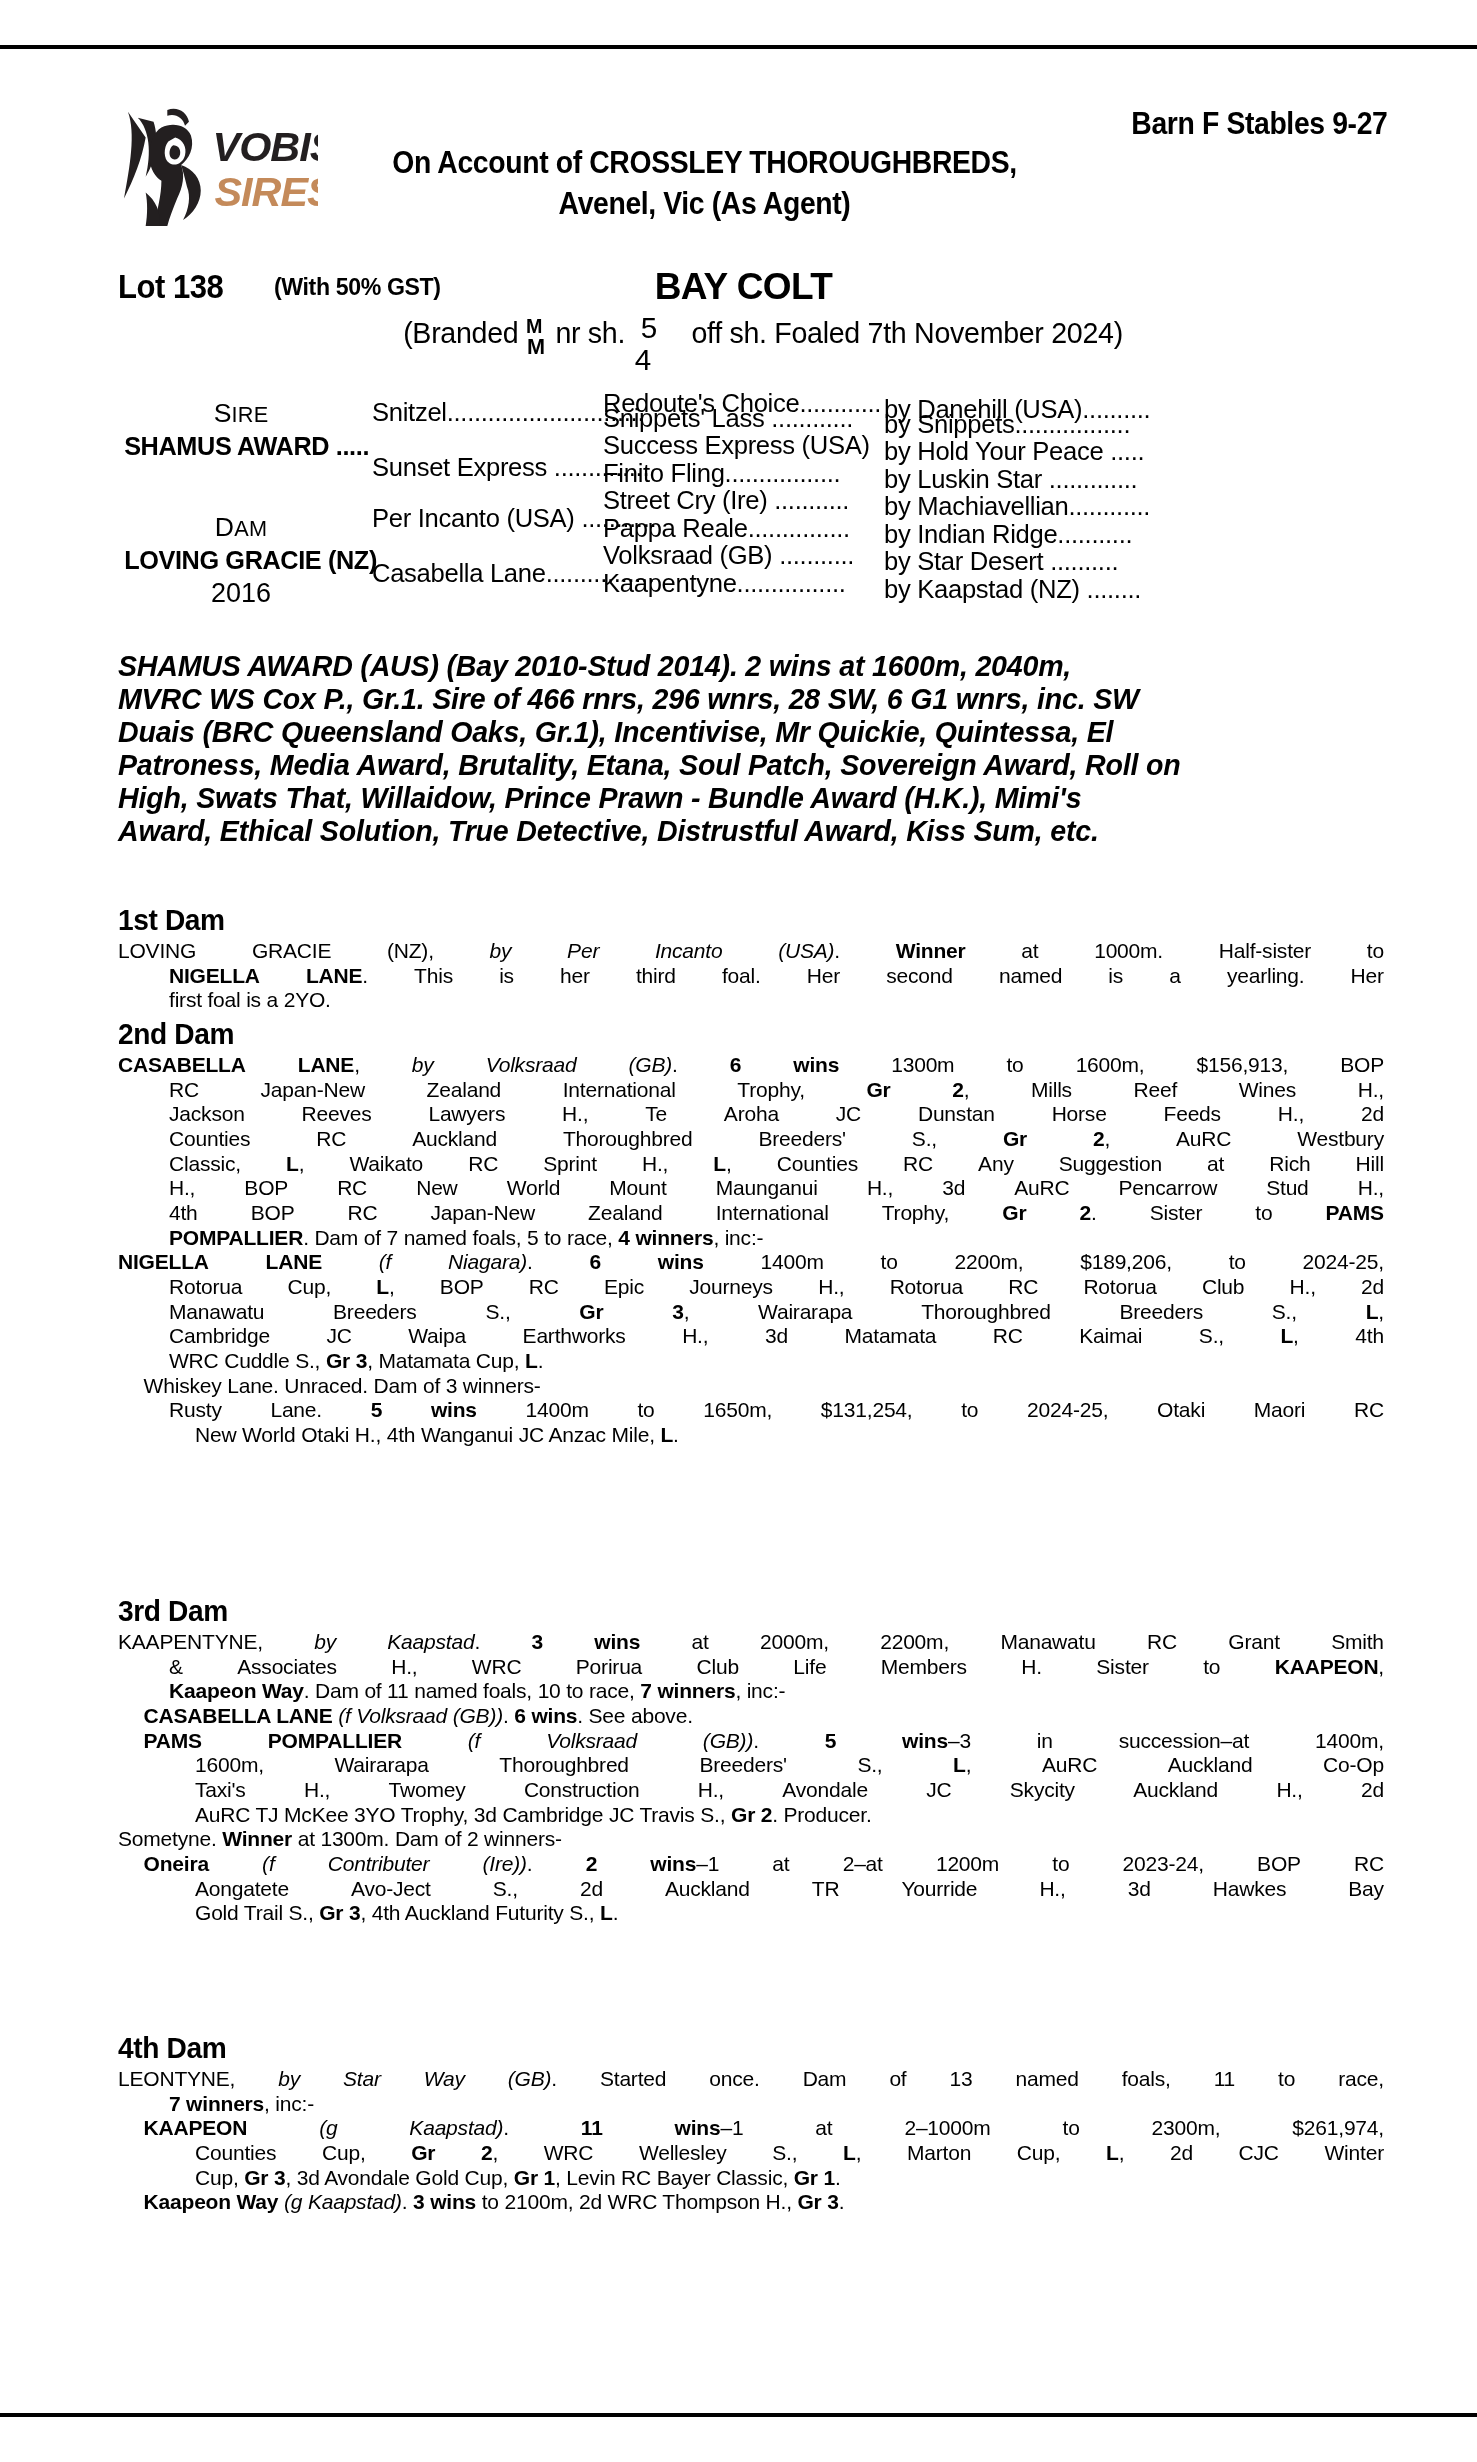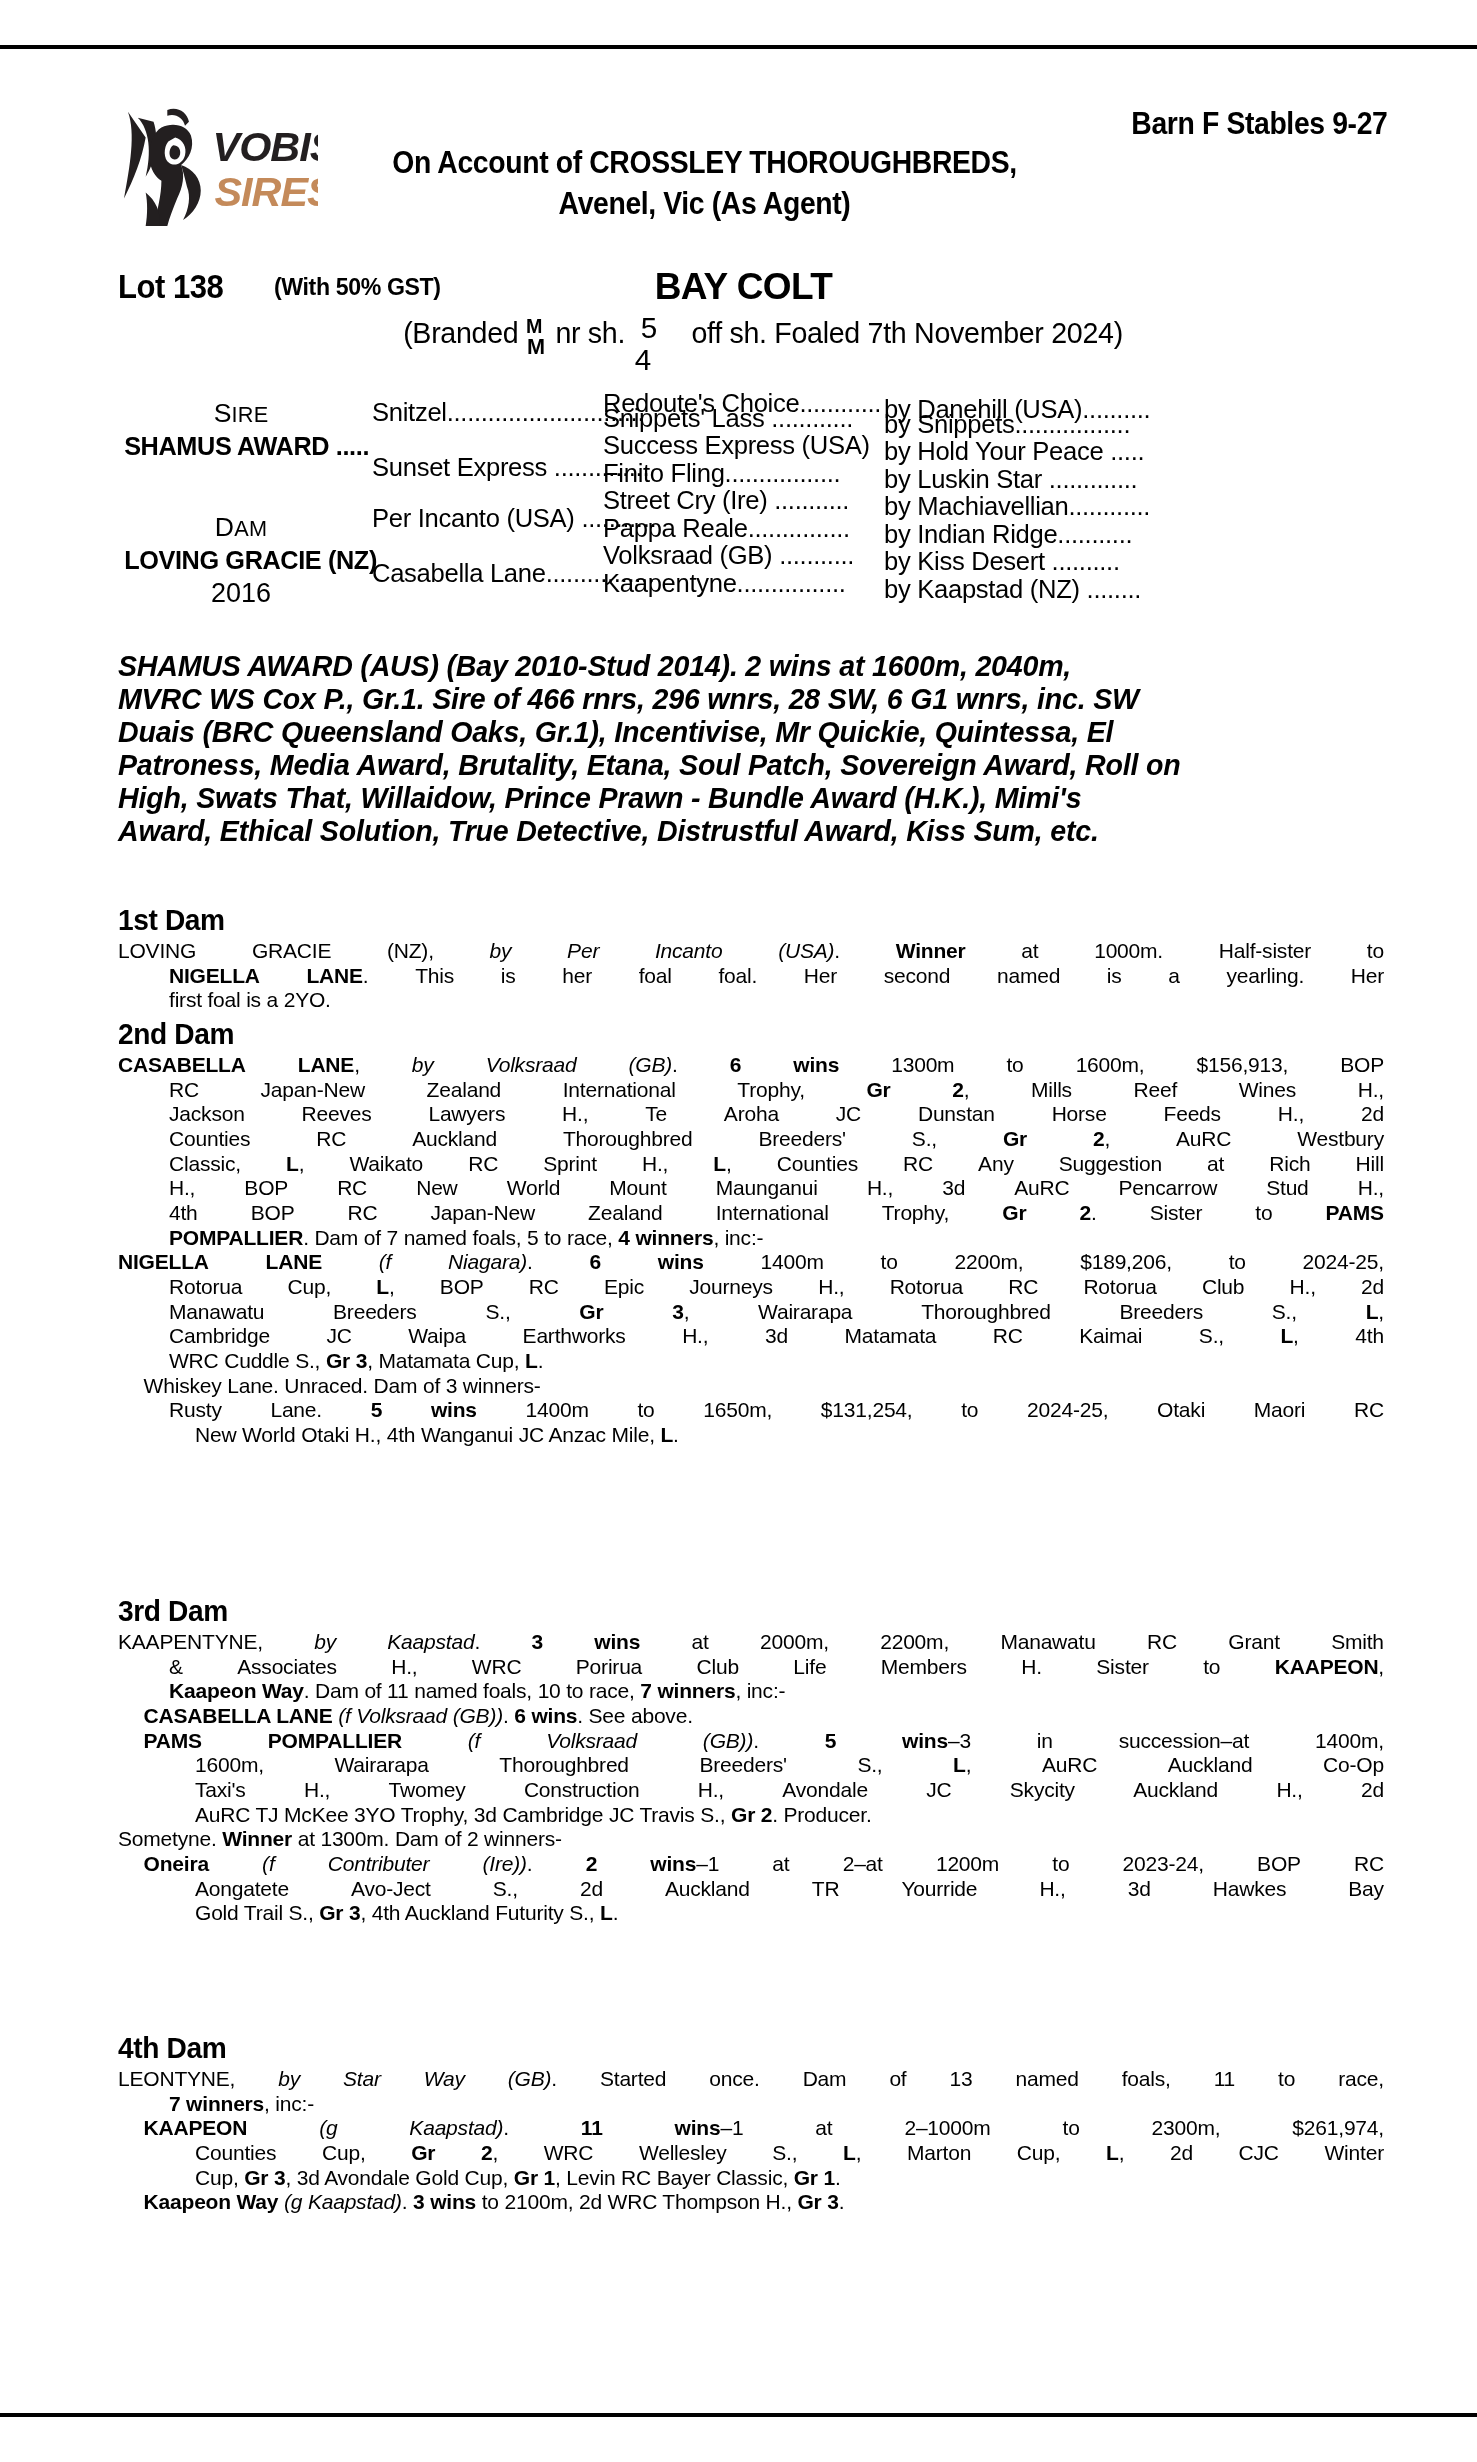--- a/index.html
+++ b/index.html
@@ -353,21 +353,21 @@
         <div class="g2" style="top: 128px;">Per Incanto (USA) ...........</div>
         <div class="g2" style="top: 183px;">Casabella Lane................</div>
       </div>
     <div class="col3">
         <div class="r" style="top: 13px;"><span class="a">Redoute's Choice............</span><span class="b">by Danehill (USA)..........</span></div>
         <div class="r" style="top: 27.6px;"><span class="a">Snippets' Lass ............</span><span class="b">by Snippets.................</span></div>
         <div class="r" style="top: 55px;"><span class="a">Success Express (USA)</span><span class="b">by Hold Your Peace .....</span></div>
         <div class="r" style="top: 83px;"><span class="a">Finito Fling.................</span><span class="b">by Luskin Star .............</span></div>
         <div class="r" style="top: 110px;"><span class="a">Street Cry (Ire) ...........</span><span class="b">by Machiavellian............</span></div>
         <div class="r" style="top: 138px;"><span class="a">Pappa Reale...............</span><span class="b">by Indian Ridge...........</span></div>
-        <div class="r" style="top: 165px;"><span class="a">Volksraad (GB) ...........</span><span class="b">by Kiss Desert ..........</span></div>
+        <div class="r" style="top: 165px;"><span class="a">Volksraad (GB) ...........</span><span class="b">by Star Desert ..........</span></div>
         <div class="r" style="top: 193px;"><span class="a">Kaapentyne................</span><span class="b">by Kaapstad (NZ) ........</span></div>
       </div>
   </div>
 
   <div class="sirenote">
       <span>SHAMUS AWARD (AUS) (Bay 2010-Stud 2014). 2 wins at 1600m, 2040m,</span>
       <span>MVRC WS Cox P., Gr.1. Sire of 466 rnrs, 296 wnrs, 28 SW, 6 G1 wnrs, inc. SW</span>
       <span>Duais (BRC Queensland Oaks, Gr.1), Incentivise, Mr Quickie, Quintessa, El</span>
       <span>Patroness, Media Award, Brutality, Etana, Soul Patch, Sovereign Award, Roll on</span>
       <span>High, Swats That, Willaidow, Prince Prawn - Bundle Award (H.K.), Mimi's</span>
@@ -390,21 +390,21 @@
           <span><span>1000m.</span></span>
           <span><span>Half-sister</span></span>
           <span><span>to</span></span>
         </div>
         <div class="ln ind1 just">
           <span><b class="bk">NIGELLA</b></span>
           <span><b class="bk">LANE</b><span>.</span></span>
           <span><span>This</span></span>
           <span><span>is</span></span>
           <span><span>her</span></span>
-          <span><span>foal</span></span>
+          <span><span>third</span></span>
           <span><span>foal.</span></span>
           <span><span>Her</span></span>
           <span><span>second</span></span>
           <span><span>named</span></span>
           <span><span>is</span></span>
           <span><span>a</span></span>
           <span><span>yearling.</span></span>
           <span><span>Her</span></span>
         </div>
         <div class="ln ind1"><span>first foal is a 2YO.</span></div>

